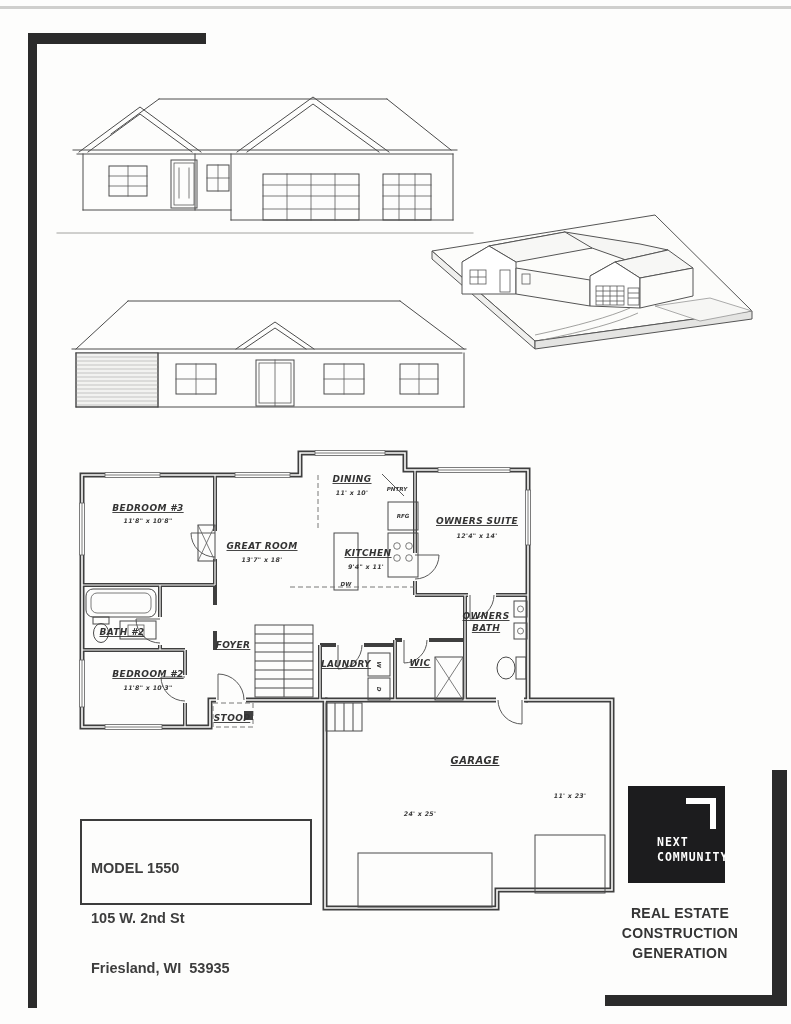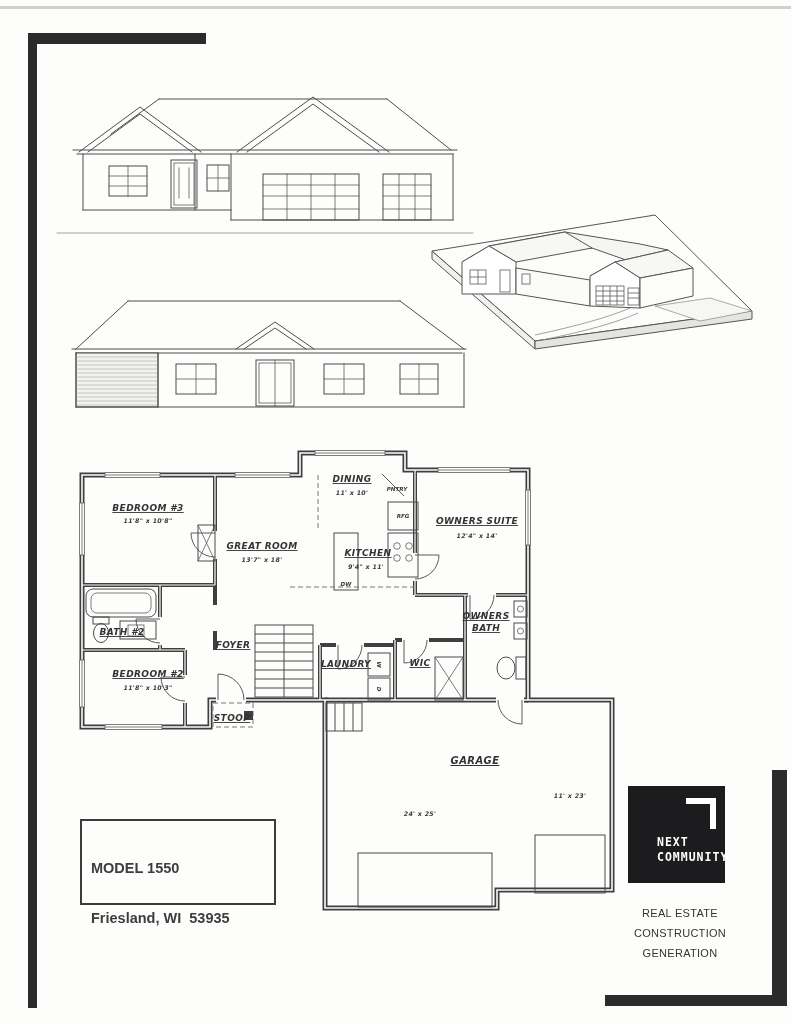--- a/index.html
+++ b/index.html
@@ -24,30 +24,30 @@
   .xtra{stroke:#5a5a5a;stroke-width:.8;fill:none;}
   .door{stroke:#5a5a5a;stroke-width:1;fill:none;}
   .dash{stroke:#6a6a6a;stroke-width:.9;fill:none;stroke-dasharray:5 3;}
   .paper{fill:#fdfdfc;stroke:none;}
   text.room{font-family:"DejaVu Sans",sans-serif;font-size:9px;font-weight:bold;font-style:italic;
             fill:#333;text-anchor:middle;letter-spacing:.4px;text-decoration:underline;}
   text.dims{font-family:"DejaVu Sans",sans-serif;font-size:6.3px;font-weight:bold;font-style:italic;
             fill:#3a3a3a;text-anchor:middle;letter-spacing:.3px;}
   text.tiny{font-family:"DejaVu Sans",sans-serif;font-size:5.6px;font-weight:bold;font-style:italic;
             fill:#3a3a3a;text-anchor:middle;}
-  .infobox{left:80px;top:819px;width:196px;height:86px;border:2px solid #3c3c3c;
+  .infobox{left:80px;top:819px;width:232px;height:86px;border:2px solid #3c3c3c;
            color:#3d3d3d;font-weight:bold;font-size:14.5px;line-height:16.8px;
            padding:5px 8px 3px 9px;box-sizing:border-box;white-space:pre-wrap;}
   .infobox p{margin:0;}
   .logosq{left:628px;top:786px;width:97px;height:97px;background:#1c1c1e;}
   .logotext{position:absolute;left:13px;color:#fff;font-family:"DejaVu Sans Mono",monospace;
             font-weight:bold;font-size:11.5px;letter-spacing:1px;padding-left:16px;}
   .lt1{top:49px;} .lt2{top:64px;}
   .tagline{left:604px;top:903px;width:152px;text-align:center;color:#343434;
-           font-weight:normal;font-size:11px;line-height:20px;letter-spacing:.3px;}
+           font-weight:bold;font-size:14px;line-height:20px;letter-spacing:.3px;}
 </style>
 </head>
 <body>
 
 <div class="page">
 
   <div class="abs topline"></div>
   <div class="abs bar frame-left"></div>
   <div class="abs bar frame-top"></div>
   <div class="abs bar frame-right"></div>
@@ -284,20 +284,21 @@
       <text class="room" x="405" y="319" style="font-size:10px">GARAGE</text>
       <text class="dims" x="350" y="371">24' x 25'</text>
       <text class="dims" x="500" y="353">11' x 23'</text>
       <text class="tiny" transform="rotate(90 309 219.5)" x="309" y="222">W</text>
       <text class="tiny" transform="rotate(90 309 244)" x="309" y="246.5">D</text>
     </g>
   </svg>
 
   <div class="abs infobox">
     <p>MODEL 1550</p>
+    <p>105 W. 2nd St</p>
     <p>Friesland, WI  53935</p>
     
   </div>
 
   <div class="abs logosq">
     <svg style="position:absolute;right:6px;top:9px;width:36px;height:38px" viewBox="0 0 36 38">
       <path d="M3,6 H30 V34" stroke="#fff" stroke-width="6" fill="none"></path>
     </svg>
     <div class="logotext lt1">NEXT</div>
     <div class="logotext lt2">COMMUNITY</div>

